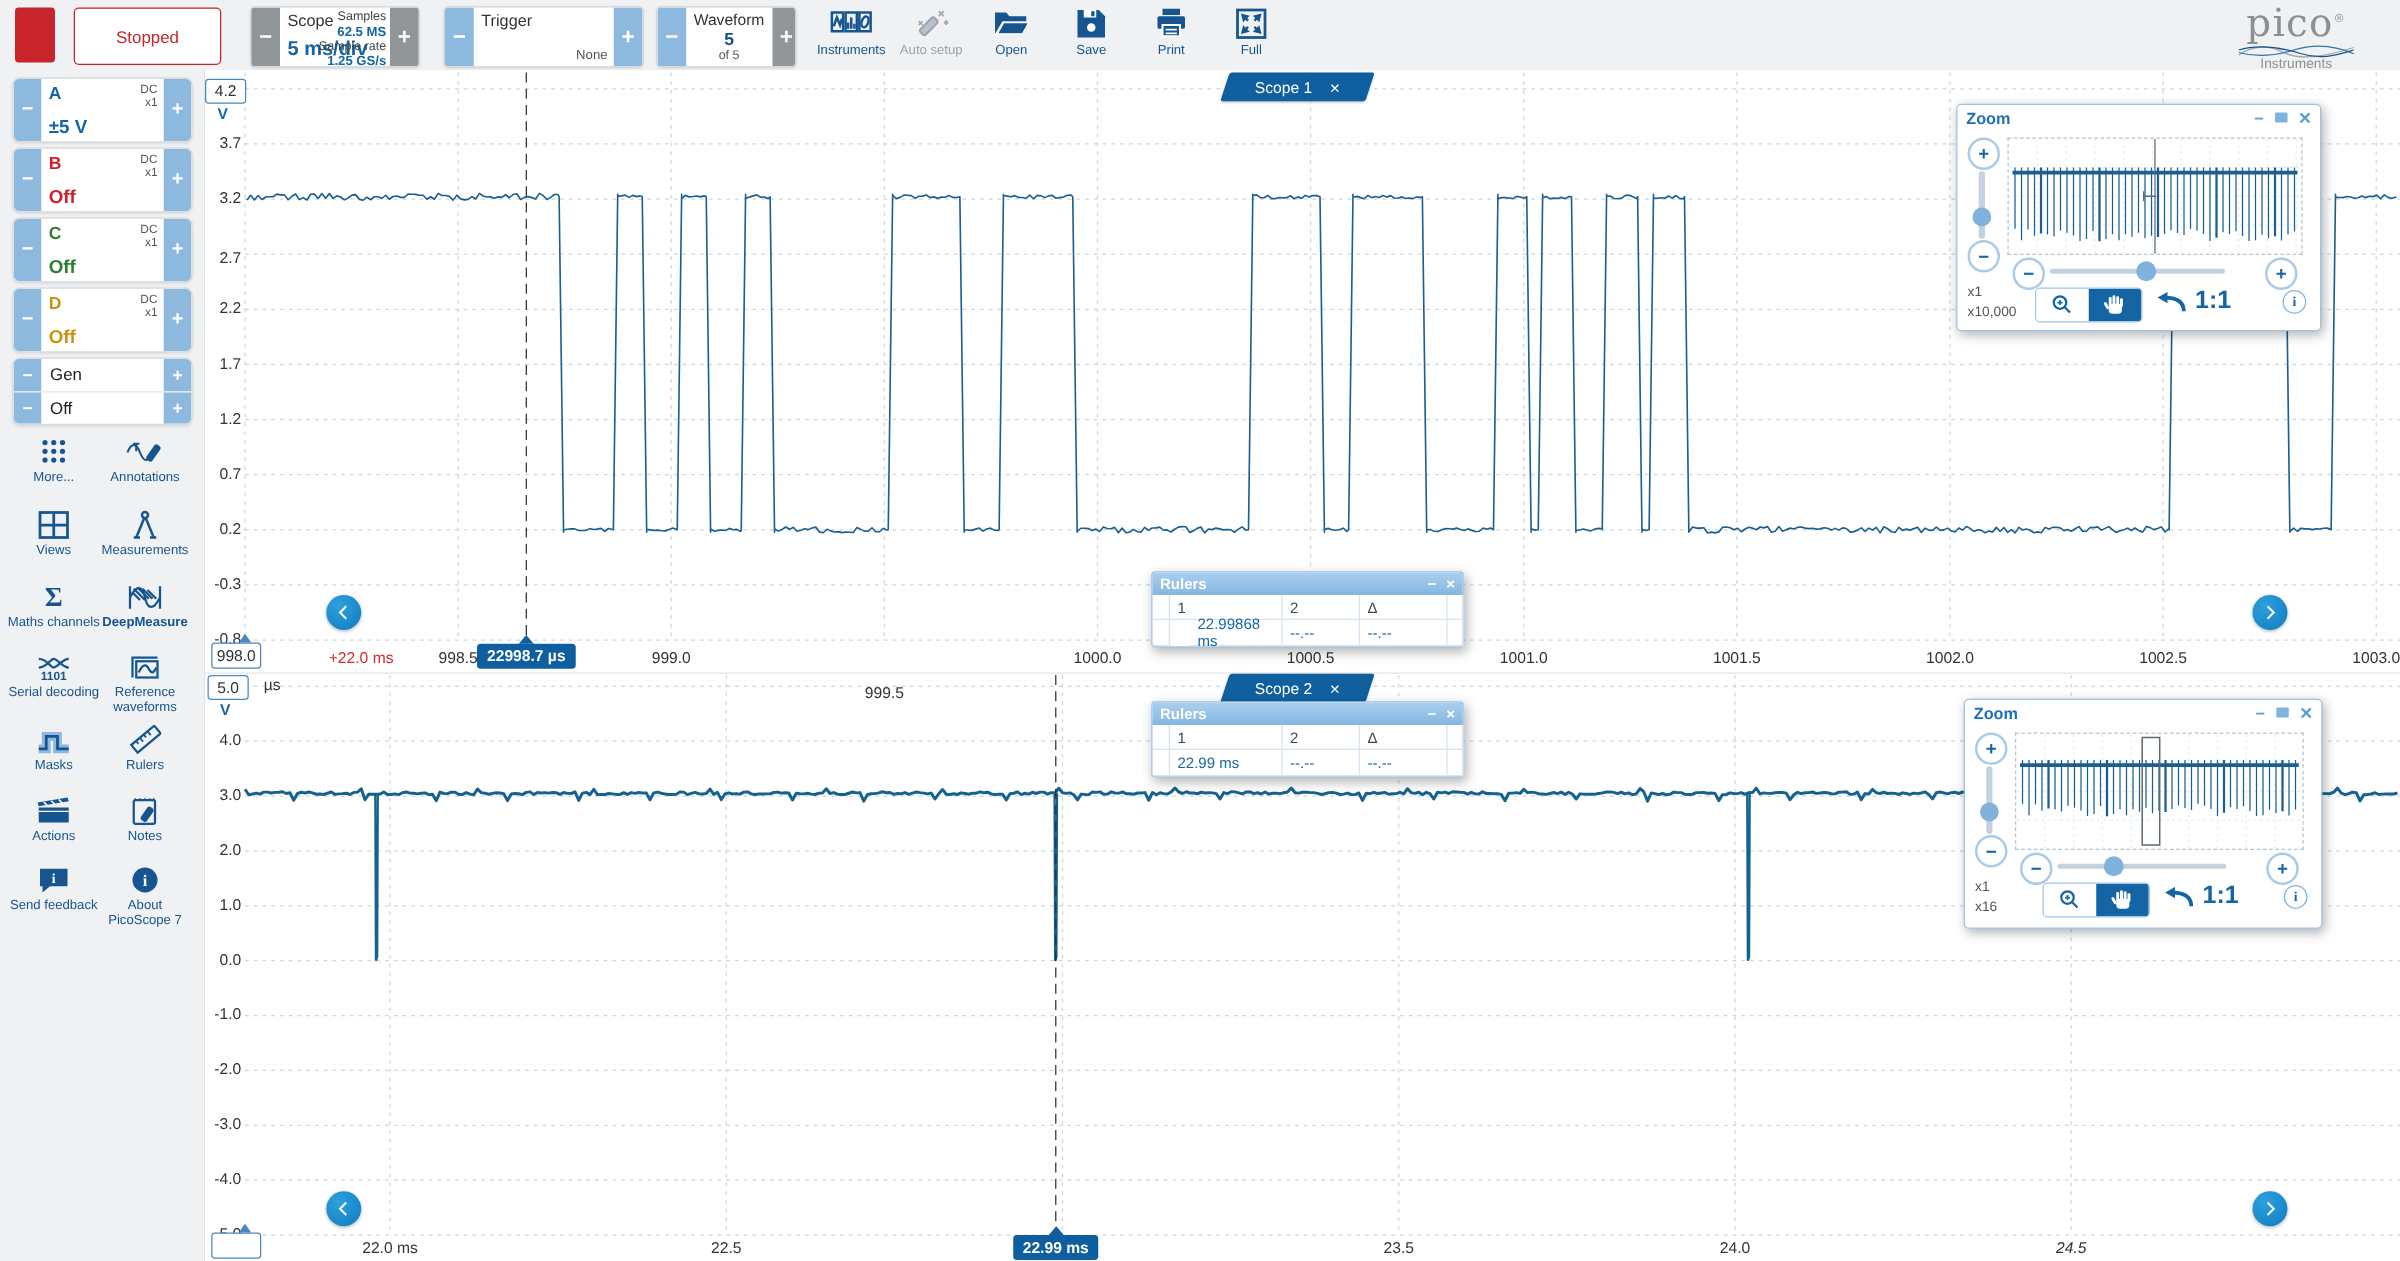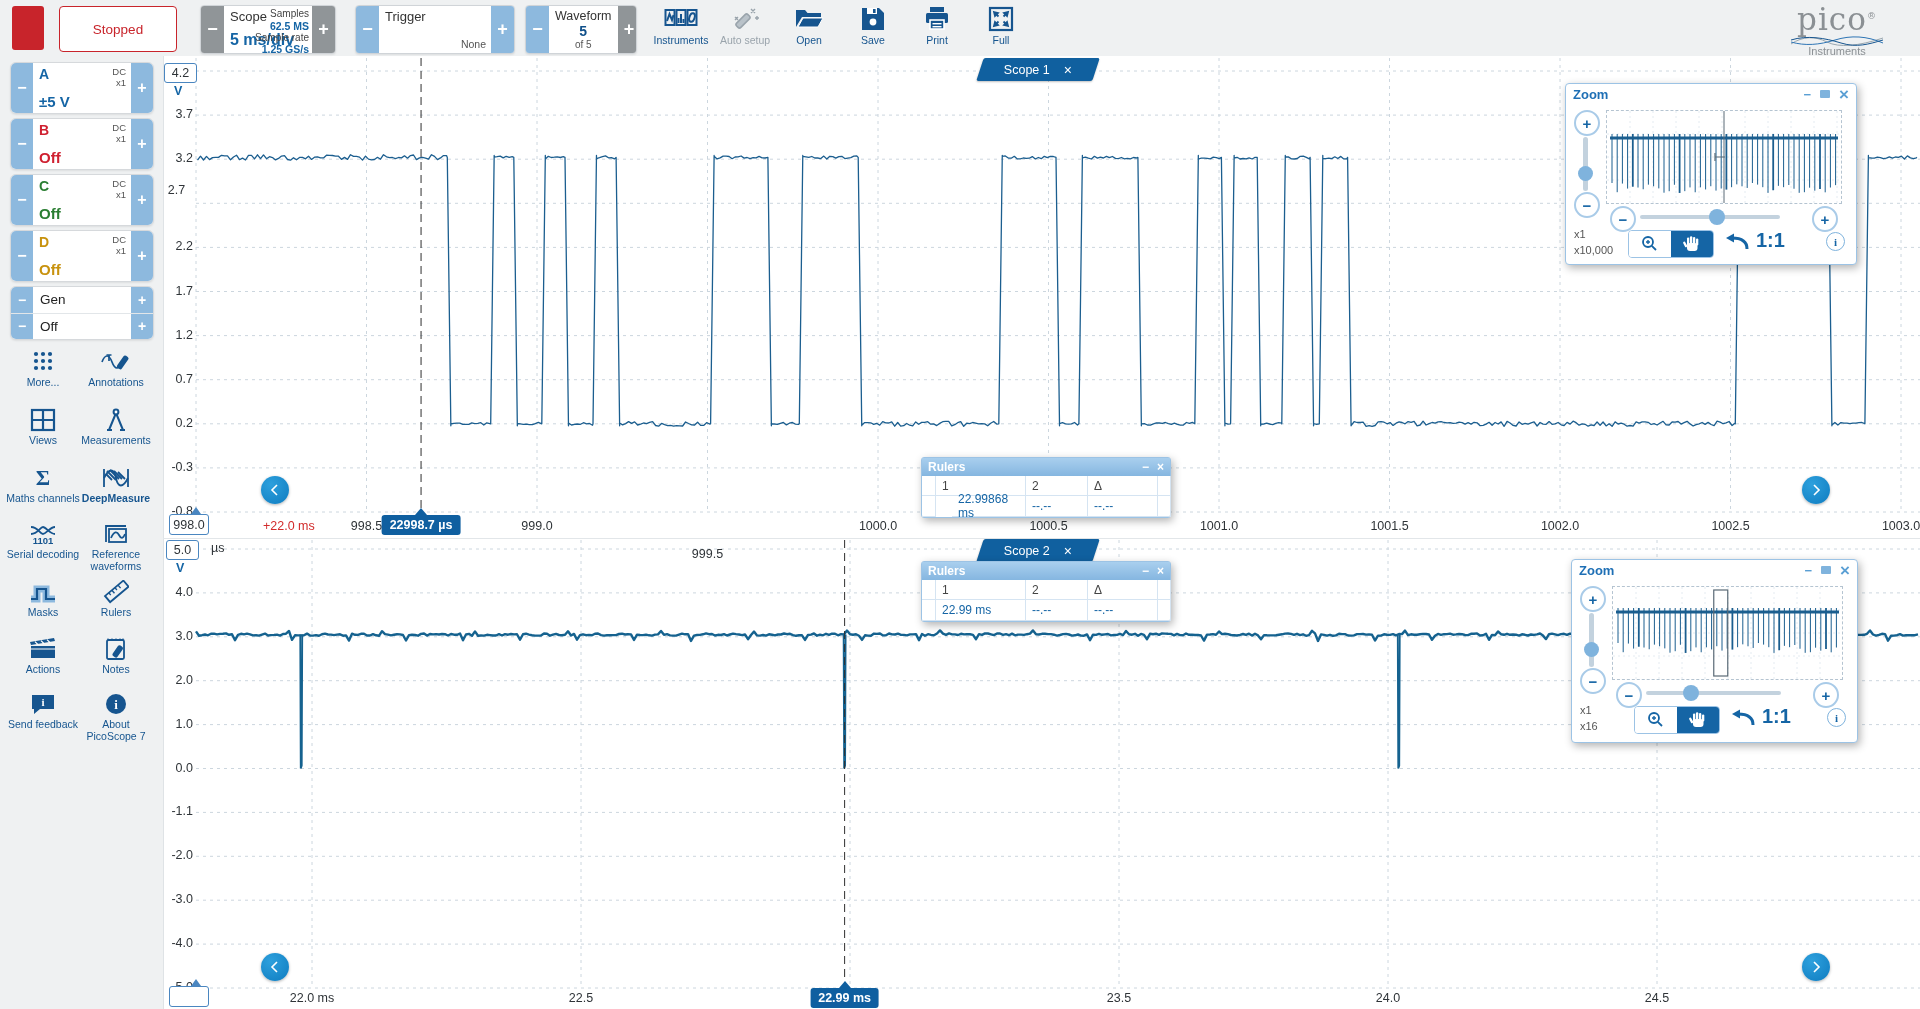--- a/index.html
+++ b/index.html
@@ -461,34 +461,34 @@
       <path d="M33.0,93.4 L36.0,97.8 L39.0,97.2 L42.0,96.5 L45.0,97.3 L48.0,95.7 L51.0,95.7 L54.0,96.4 L57.0,95.9 L60.0,95.8 L63.0,95.4 L66.0,96.8 L69.0,96.2 L72.0,102.2 L75.0,96.8 L78.0,95.8 L81.0,96.4 L84.0,95.6 L87.0,96.3 L90.0,97.4 L93.0,97.2 L96.0,97.6 L99.0,96.6 L102.0,95.6 L105.0,97.5 L108.0,97.1 L111.0,96.9 L114.0,96.6 L117.0,97.6 L120.0,96.0 L123.0,95.7 L126.0,93.0 L129.0,101.8 L132.0,97.3 L135.0,97.4 L138.0,97.4 L141.0,97.3 L144.0,95.6 L147.0,97.6 L150.0,97.6 L153.0,97.1 L156.0,97.7 L159.0,96.2 L162.0,95.6 L165.0,96.5 L168.0,96.6 L171.0,97.1 L174.0,96.6 L177.0,96.3 L180.0,97.7 L183.0,97.4 L186.0,102.6 L189.0,95.7 L192.0,96.8 L195.0,96.9 L198.0,95.8 L201.0,95.8 L204.0,97.5 L207.0,97.5 L210.0,96.1 L213.0,97.3 L216.0,97.8 L219.0,93.2 L222.0,96.1 L225.0,96.6 L228.0,97.4 L231.0,96.7 L234.0,96.2 L237.0,96.4 L240.0,97.0 L243.0,102.5 L246.0,97.2 L249.0,96.8 L252.0,97.0 L255.0,97.7 L258.0,95.9 L261.0,95.5 L264.0,97.6 L267.0,96.0 L270.0,96.4 L273.0,96.1 L276.0,96.5 L279.0,96.0 L282.0,96.2 L285.0,97.5 L288.0,96.0 L291.0,96.7 L294.0,96.8 L297.0,95.5 L300.0,102.3 L303.0,96.5 L306.0,95.9 L309.0,97.7 L312.0,93.4 L315.0,97.7 L318.0,97.5 L321.0,97.6 L324.0,96.8 L327.0,97.1 L330.0,97.5 L333.0,97.5 L336.0,96.2 L339.0,97.5 L342.0,96.1 L345.0,96.7 L348.0,96.0 L351.0,96.4 L354.0,96.3 L357.0,101.8 L360.0,96.3 L363.0,95.7 L366.0,96.6 L369.0,97.2 L372.0,97.6 L375.0,97.6 L378.0,97.5 L381.0,95.5 L384.0,95.7 L387.0,97.7 L390.0,96.7 L393.0,95.9 L396.0,97.0 L399.0,97.2 L402.0,96.8 L405.0,93.3 L408.0,97.5 L411.0,95.9 L414.0,101.7 L417.0,97.2 L420.0,96.3 L423.0,97.2 L426.0,96.9 L429.0,97.3 L432.0,95.7 L435.0,95.5 L438.0,97.1 L441.0,97.6 L444.0,97.2 L447.0,97.2 L450.0,97.1 L453.0,97.1 L456.0,96.0 L459.0,95.7 L462.0,96.5 L465.0,96.2 L468.0,96.4 L471.0,102.0 L474.0,96.6 L477.0,97.0 L480.0,97.1 L483.0,96.6 L486.0,97.3 L489.0,97.6 L492.0,96.6 L495.0,96.4 L498.0,93.0 L501.0,96.8 L504.0,96.1 L507.0,97.4 L510.0,97.6 L513.0,97.6 L516.0,96.6 L519.0,95.6 L522.0,96.3 L525.0,96.1 L528.0,102.9 L531.0,97.6 L534.0,97.0 L537.0,96.9 L540.0,96.3 L543.0,95.4 L546.0,96.2 L549.0,96.0 L552.0,97.5 L555.0,96.8 L558.0,97.0 L561.0,96.1 L564.0,97.5 L567.0,96.5 L570.0,95.6 L573.0,96.1 L576.0,96.5 L579.0,97.1 L582.0,96.5 L585.0,101.2 L588.0,97.0 L591.0,93.6 L594.0,97.4 L597.0,97.6 L600.0,97.0 L603.0,97.6 L606.0,96.3 L609.0,96.8 L612.0,97.4 L615.0,96.5 L618.0,96.5 L621.0,95.5 L624.0,96.2 L627.0,95.8 L630.0,97.1 L633.0,97.8 L636.0,97.3 L639.0,97.3 L642.0,101.9 L645.0,97.0 L648.0,96.6 L651.0,95.5 L654.0,97.7 L657.0,96.6 L660.0,97.3 L663.0,95.8 L666.0,96.8 L669.0,95.7 L672.0,95.7 L675.0,97.3 L678.0,96.1 L681.0,96.4 L684.0,92.6 L687.0,96.2 L690.0,96.7 L693.0,96.3 L696.0,97.8 L699.0,101.9 L702.0,97.3 L705.0,97.6 L708.0,97.7 L711.0,95.6 L714.0,95.9 L717.0,95.5 L720.0,97.4 L723.0,97.3 L726.0,95.5 L729.0,96.4 L732.0,96.5 L735.0,95.6 L738.0,96.9 L741.0,96.9 L744.0,97.4 L747.0,96.4 L750.0,96.4 L753.0,96.1 L756.0,102.2 L759.0,96.0 L762.0,97.8 L765.0,96.2 L768.0,96.9 L771.0,97.2 L774.0,95.5 L777.0,92.4 L780.0,95.6 L783.0,96.8 L786.0,95.4 L789.0,96.4 L792.0,96.4 L795.0,97.0 L798.0,95.8 L801.0,96.4 L804.0,96.2 L807.0,96.3 L810.0,96.9 L813.0,101.2 L816.0,96.1 L819.0,96.9 L822.0,95.4 L825.0,95.5 L828.0,96.3 L831.0,97.1 L834.0,95.5 L837.0,95.5 L840.0,96.9 L843.0,96.2 L846.0,97.2 L849.0,95.6 L852.0,97.3 L855.0,96.6 L858.0,96.6 L861.0,96.9 L864.0,96.2 L867.0,95.6 L870.0,92.4 L873.0,96.2 L876.0,96.5 L879.0,95.8 L882.0,95.7 L885.0,96.1 L888.0,96.1 L891.0,96.7 L894.0,97.6 L897.0,97.0 L900.0,96.1 L903.0,95.9 L906.0,96.5 L909.0,97.6 L912.0,97.3 L915.0,96.5 L918.0,97.6 L921.0,97.7 L924.0,96.4 L927.0,102.3 L930.0,96.6 L933.0,96.9 L936.0,95.9 L939.0,96.8 L942.0,96.4 L945.0,96.0 L948.0,97.4 L951.0,97.0 L954.0,96.9 L957.0,95.9 L960.0,97.1 L963.0,93.0 L966.0,96.2 L969.0,96.7 L972.0,95.8 L975.0,97.8 L978.0,95.9 L981.0,96.9 L984.0,101.2 L987.0,95.8 L990.0,96.3 L993.0,95.7 L996.0,96.8 L999.0,95.4 L1002.0,95.6 L1005.0,95.8 L1008.0,95.9 L1011.0,97.3 L1014.0,95.9 L1017.0,97.1 L1020.0,97.2 L1023.0,95.5 L1026.0,96.8 L1029.0,96.7 L1032.0,97.0 L1035.0,96.9 L1038.0,97.5 L1041.0,102.6 L1044.0,96.6 L1047.0,96.5 L1050.0,96.1 L1053.0,96.7 L1056.0,93.5 L1059.0,96.1 L1062.0,95.7 L1065.0,96.1 L1068.0,97.0 L1071.0,97.2 L1074.0,97.5 L1077.0,96.8 L1080.0,96.0 L1083.0,96.9 L1086.0,95.7 L1089.0,97.6 L1092.0,95.8 L1095.0,97.4 L1098.0,101.2 L1101.0,97.1 L1104.0,97.3 L1107.0,97.4 L1110.0,97.4 L1113.0,97.3 L1116.0,96.8 L1119.0,96.3 L1122.0,95.6 L1125.0,95.5 L1128.0,95.9 L1131.0,96.9 L1134.0,95.8 L1137.0,97.1 L1140.0,96.3 L1143.0,97.8 L1146.0,97.1 L1149.0,92.8 L1152.0,95.4 L1155.0,103.0 L1158.0,96.4 L1161.0,96.9 L1164.0,97.7 L1167.0,96.8 L1170.0,97.8 L1173.0,97.4 L1176.0,95.7 L1179.0,96.1 L1182.0,96.1 L1185.0,97.5 L1188.0,97.6 L1191.0,97.4 L1194.0,96.1 L1197.0,96.1 L1200.0,96.0 L1203.0,96.6 L1206.0,96.4 L1209.0,96.7 L1212.0,102.5 L1215.0,97.7 L1218.0,97.6 L1221.0,96.3 L1224.0,96.8 L1227.0,96.9 L1230.0,96.1 L1233.0,97.4 L1236.0,96.0 L1239.0,96.1 L1242.0,92.6 L1245.0,97.1 L1248.0,96.3 L1251.0,96.7 L1254.0,96.7 L1257.0,96.2 L1260.0,95.9 L1263.0,96.0 L1266.0,96.5 L1269.0,101.8 L1272.0,97.8 L1275.0,95.9 L1278.0,96.9 L1281.0,96.2 L1284.0,96.1 L1287.0,95.6 L1290.0,96.7 L1293.0,96.4 L1296.0,96.0 L1299.0,96.2 L1302.0,97.0 L1305.0,97.1 L1308.0,95.8 L1311.0,95.7 L1314.0,95.4 L1317.0,97.5 L1320.0,97.3 L1323.0,95.7 L1326.0,101.8 L1329.0,96.9 L1332.0,97.2 L1335.0,93.5 L1338.0,96.2 L1341.0,96.8 L1344.0,95.8 L1347.0,96.8 L1350.0,96.5 L1353.0,96.7 L1356.0,97.6 L1359.0,96.3 L1362.0,96.8 L1365.0,97.5 L1368.0,96.5 L1371.0,96.9 L1374.0,96.4 L1377.0,95.5 L1380.0,97.6 L1383.0,101.1 L1386.0,96.2 L1389.0,95.6 L1392.0,96.3 L1395.0,97.1 L1398.0,96.1 L1401.0,95.8 L1404.0,96.8 L1407.0,95.6 L1410.0,96.2 L1413.0,97.4 L1416.0,97.5 L1419.0,96.7 L1422.0,97.2 L1425.0,95.4 L1428.0,93.4 L1431.0,96.9 L1434.0,95.4 L1437.0,95.6 L1440.0,102.9 L1443.0,96.1 L1446.0,95.4 L1449.0,96.1 L1452.0,97.7 L1455.0,97.1 L1458.0,96.5 L1461.0,95.5 L1464.0,97.7 L1467.0,96.8 L1470.0,97.6 L1473.0,97.7 L1476.0,95.5 L1479.0,97.4 L1482.0,95.9 L1485.0,97.1 L1488.0,97.4 L1491.0,96.5 L1494.0,95.4 L1497.0,100.8 L1500.0,96.5 L1503.0,97.7 L1506.0,95.7 L1509.0,96.9 L1512.0,96.1 L1515.0,95.4 L1518.0,96.0 L1521.0,92.5 L1524.0,95.4 L1527.0,95.5 L1530.0,97.1 L1533.0,96.6 L1536.0,96.7 L1539.0,96.9 L1542.0,96.3 L1545.0,96.5 L1548.0,96.2 L1551.0,95.5 L1554.0,103.0 L1557.0,96.7 L1560.0,97.2 L1563.0,96.4 L1566.0,96.0 L1569.0,97.1 L1572.0,96.0 L1575.0,97.0 L1578.0,95.7 L1581.0,97.3 L1584.0,96.5 L1587.0,97.3 L1590.0,95.5 L1593.0,97.1 L1596.0,95.8 L1599.0,97.7 L1602.0,95.7 L1605.0,96.5 L1608.0,96.0 L1611.0,101.0 L1614.0,92.2 L1617.0,97.6 L1620.0,95.9 L1623.0,96.6 L1626.0,97.7 L1629.0,96.3 L1632.0,96.8 L1635.0,96.4 L1638.0,95.5 L1641.0,97.2 L1644.0,97.7 L1647.0,96.2 L1650.0,95.6 L1653.0,95.5 L1656.0,95.4 L1659.0,97.3 L1662.0,96.1 L1665.0,95.4 L1668.0,101.6 L1671.0,96.2 L1674.0,97.3 L1677.0,96.9 L1680.0,97.7 L1683.0,95.9 L1686.0,97.2 L1689.0,95.8 L1692.0,96.4 L1695.0,96.8 L1698.0,96.9 L1701.0,96.8 L1704.0,95.8 L1707.0,92.5 L1710.0,96.5 L1713.0,97.7 L1716.0,96.9 L1719.0,95.8 L1722.0,96.1 L1725.0,102.7 L1728.0,97.8 L1731.0,97.6 L1734.0,97.2 L1737.0,96.2 L1740.0,97.6 L1743.0,97.3 L1746.0,97.1 L1749.0,97.2 L1752.0,97.2 L1755.0,96.4" fill="none" stroke="#15628f" stroke-width="2.4" stroke-linejoin="round"></path>
       <path d="M137.24000000000024 96.605 L137.74000000000024 230.5 L138.74000000000024 227.5 L139.24000000000024 96.605" fill="none" stroke="#15628f" stroke-width="1.8"></path>
       <path d="M680.6199999999992 96.605 L681.1199999999992 230.5 L682.1199999999992 227.5 L682.6199999999992 96.605" fill="none" stroke="#15628f" stroke-width="1.8"></path>
       <path d="M1234.7599999999998 96.605 L1235.2599999999998 230.5 L1236.2599999999998 227.5 L1236.7599999999998 96.605" fill="none" stroke="#15628f" stroke-width="1.8"></path>
       <line x1="681.6199999999992" y1="2" x2="681.6199999999992" y2="450" stroke="#2f2f2f" stroke-width="1" stroke-dasharray="8 5"></line>
     </svg>
 
   <div id="decor">
       <div class="tick yt" style="top: 107.1px;">3.7</div>
       <div class="tick yt" style="top: 151.2px;">3.2</div>
-      <div class="tick yt" style="top: 183px; text-align: center;">2.7</div>
+      <div class="tick yt" style="top: 199px;">2.7</div>
       <div class="tick yt" style="top: 239.4px;">2.2</div>
       <div class="tick yt" style="top: 283.5px;">1.7</div>
       <div class="tick yt" style="top: 327.6px;">1.2</div>
       <div class="tick yt" style="top: 371.7px;">0.7</div>
       <div class="tick yt" style="top: 415.8px;">0.2</div>
       <div class="tick yt" style="top: 459.9px;">-0.3</div>
       <div class="tick yt" style="top: 504px;">-0.8</div>
       <div class="tick yt" style="top: 584.9px;">4.0</div>
       <div class="tick yt" style="top: 628.8px;">3.0</div>
       <div class="tick yt" style="top: 672.7px;">2.0</div>
       <div class="tick yt" style="top: 716.6px;">1.0</div>
       <div class="tick yt" style="top: 760.5px;">0.0</div>
-      <div class="tick yt" style="top: 804.4px;">-1.1</div>
+      <div class="tick yt" style="top: 804.4px;">-1.0</div>
       <div class="tick yt" style="top: 848.3px;">-2.0</div>
       <div class="tick yt" style="top: 892.2px;">-3.0</div>
       <div class="tick yt" style="top: 936.1px; text-align: right;">-4.0</div>
       <div class="tick yt" style="top: 980px;">-5.0</div>
       <div class="axbox" style="left: 164px; top: 63px; width: 31px; height: 18px;">4.2</div>
       <div class="vunit" style="left: 174px; top: 84px;">V</div>
       <div class="axbox" style="left: 166px; top: 540px; width: 31px; height: 18px;">5.0</div>
       <div class="vunit" style="left: 176px; top: 561px;">V</div>
       <div class="tick xt" style="left: 366.5px; top: 519px;">998.5</div>
       <div class="tick xt" style="left: 537px; top: 519px;">999.0</div>
@@ -503,21 +503,21 @@
       <div class="axbox" style="left: 169px; top: 514px; width: 38px; height: 19px;">998.0</div>
       <div class="tick" style="left: 211px; top: 494px; margin-top: 47px;">µs</div>
       <div class="tick" style="left: 263px; top: 519px; color: rgb(210, 43, 43);">+22.0 ms</div>
       <div class="tri handle" style="left: 196px; top: 507px;"></div>
       <div class="tri" style="left: 421.06px; top: 508px;"></div>
       <div class="badge" style="left: 421.06px; top: 515px;">22998.7 µs</div>
       <div class="tick xt" style="left: 312px; top: 991px;">22.0 ms</div>
       <div class="tick xt" style="left: 581px; top: 991px;">22.5</div>
       <div class="tick xt" style="left: 1119px; top: 991px;">23.5</div>
       <div class="tick xt" style="left: 1388px; top: 991px;">24.0</div>
-      <div class="tick xt" style="left: 1657px; top: 991px;">24.5</div>
+      <div class="tick xt" style="left: 1657px; top: 991px; font-style: italic;">24.5</div>
       <div class="axbox" style="left: 169px; top: 986px; width: 38px; height: 19px;"></div>
       <div class="tri handle" style="left: 196px; top: 979px;"></div>
       <div class="tri" style="left: 844.62px; top: 981px;"></div>
       <div class="badge" style="left: 844.62px; top: 988px;">22.99 ms</div>
       <div class="tab" style="left: 980px; top: 58px; width: 116px;">
         <div class="in">
           <div>Scope 1</div>
           <div class="x">×</div>
         </div>
       </div>

